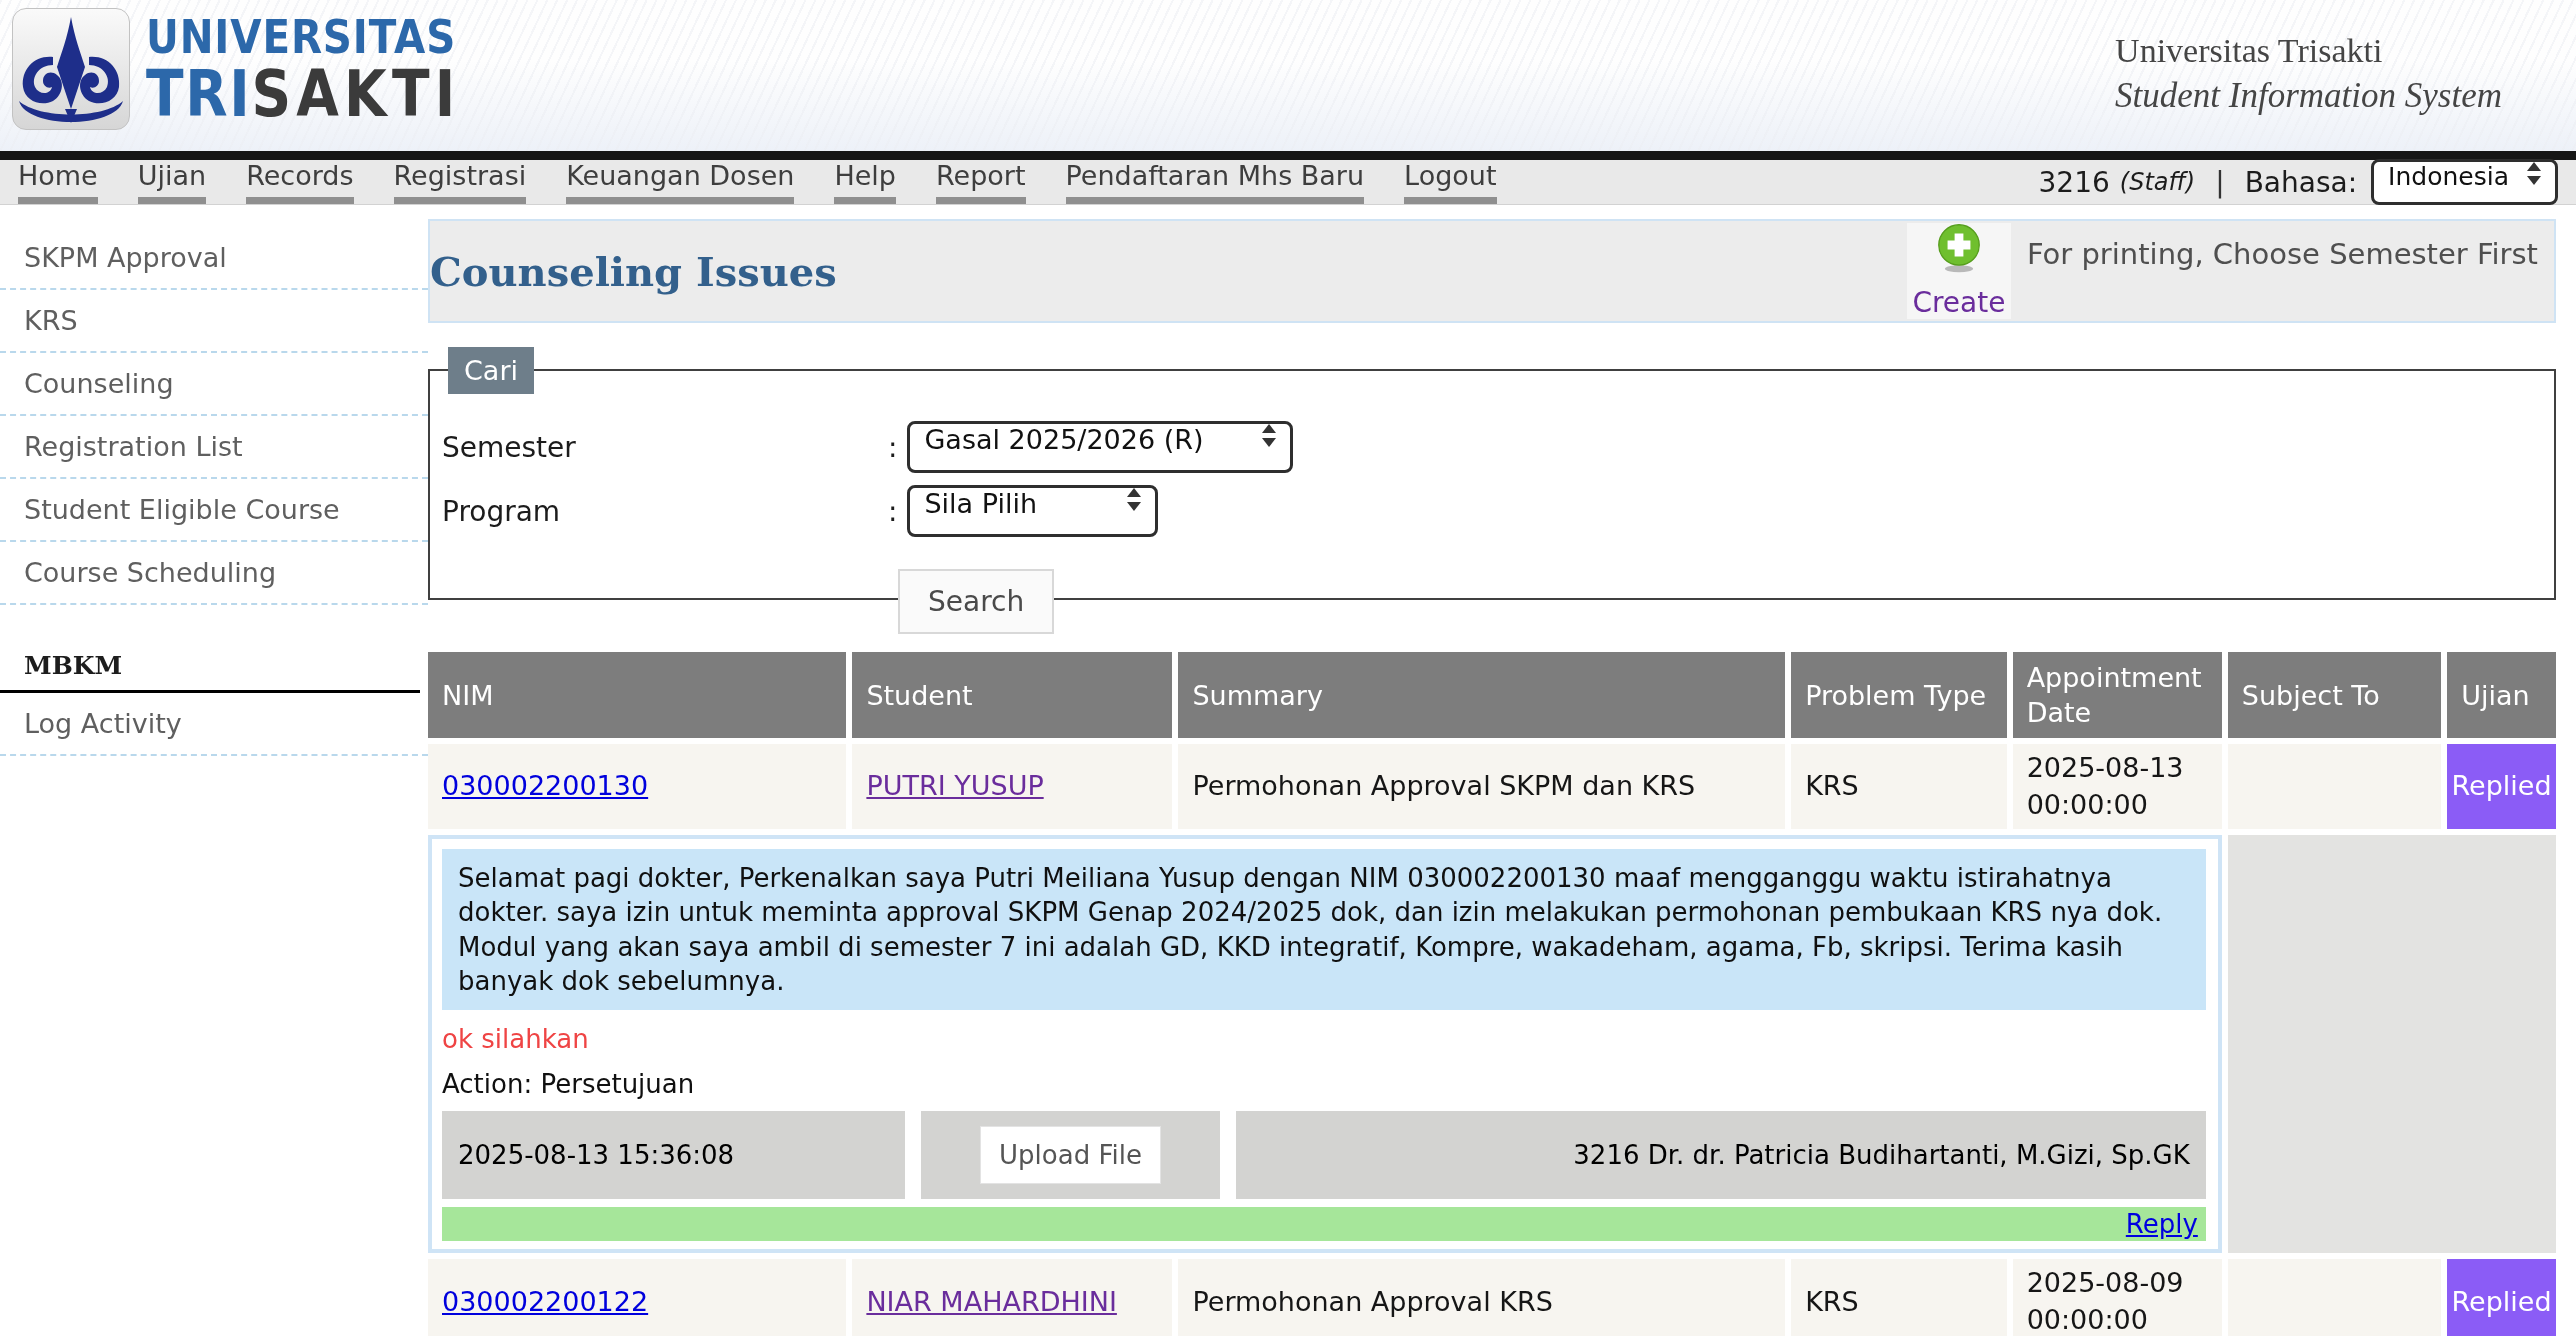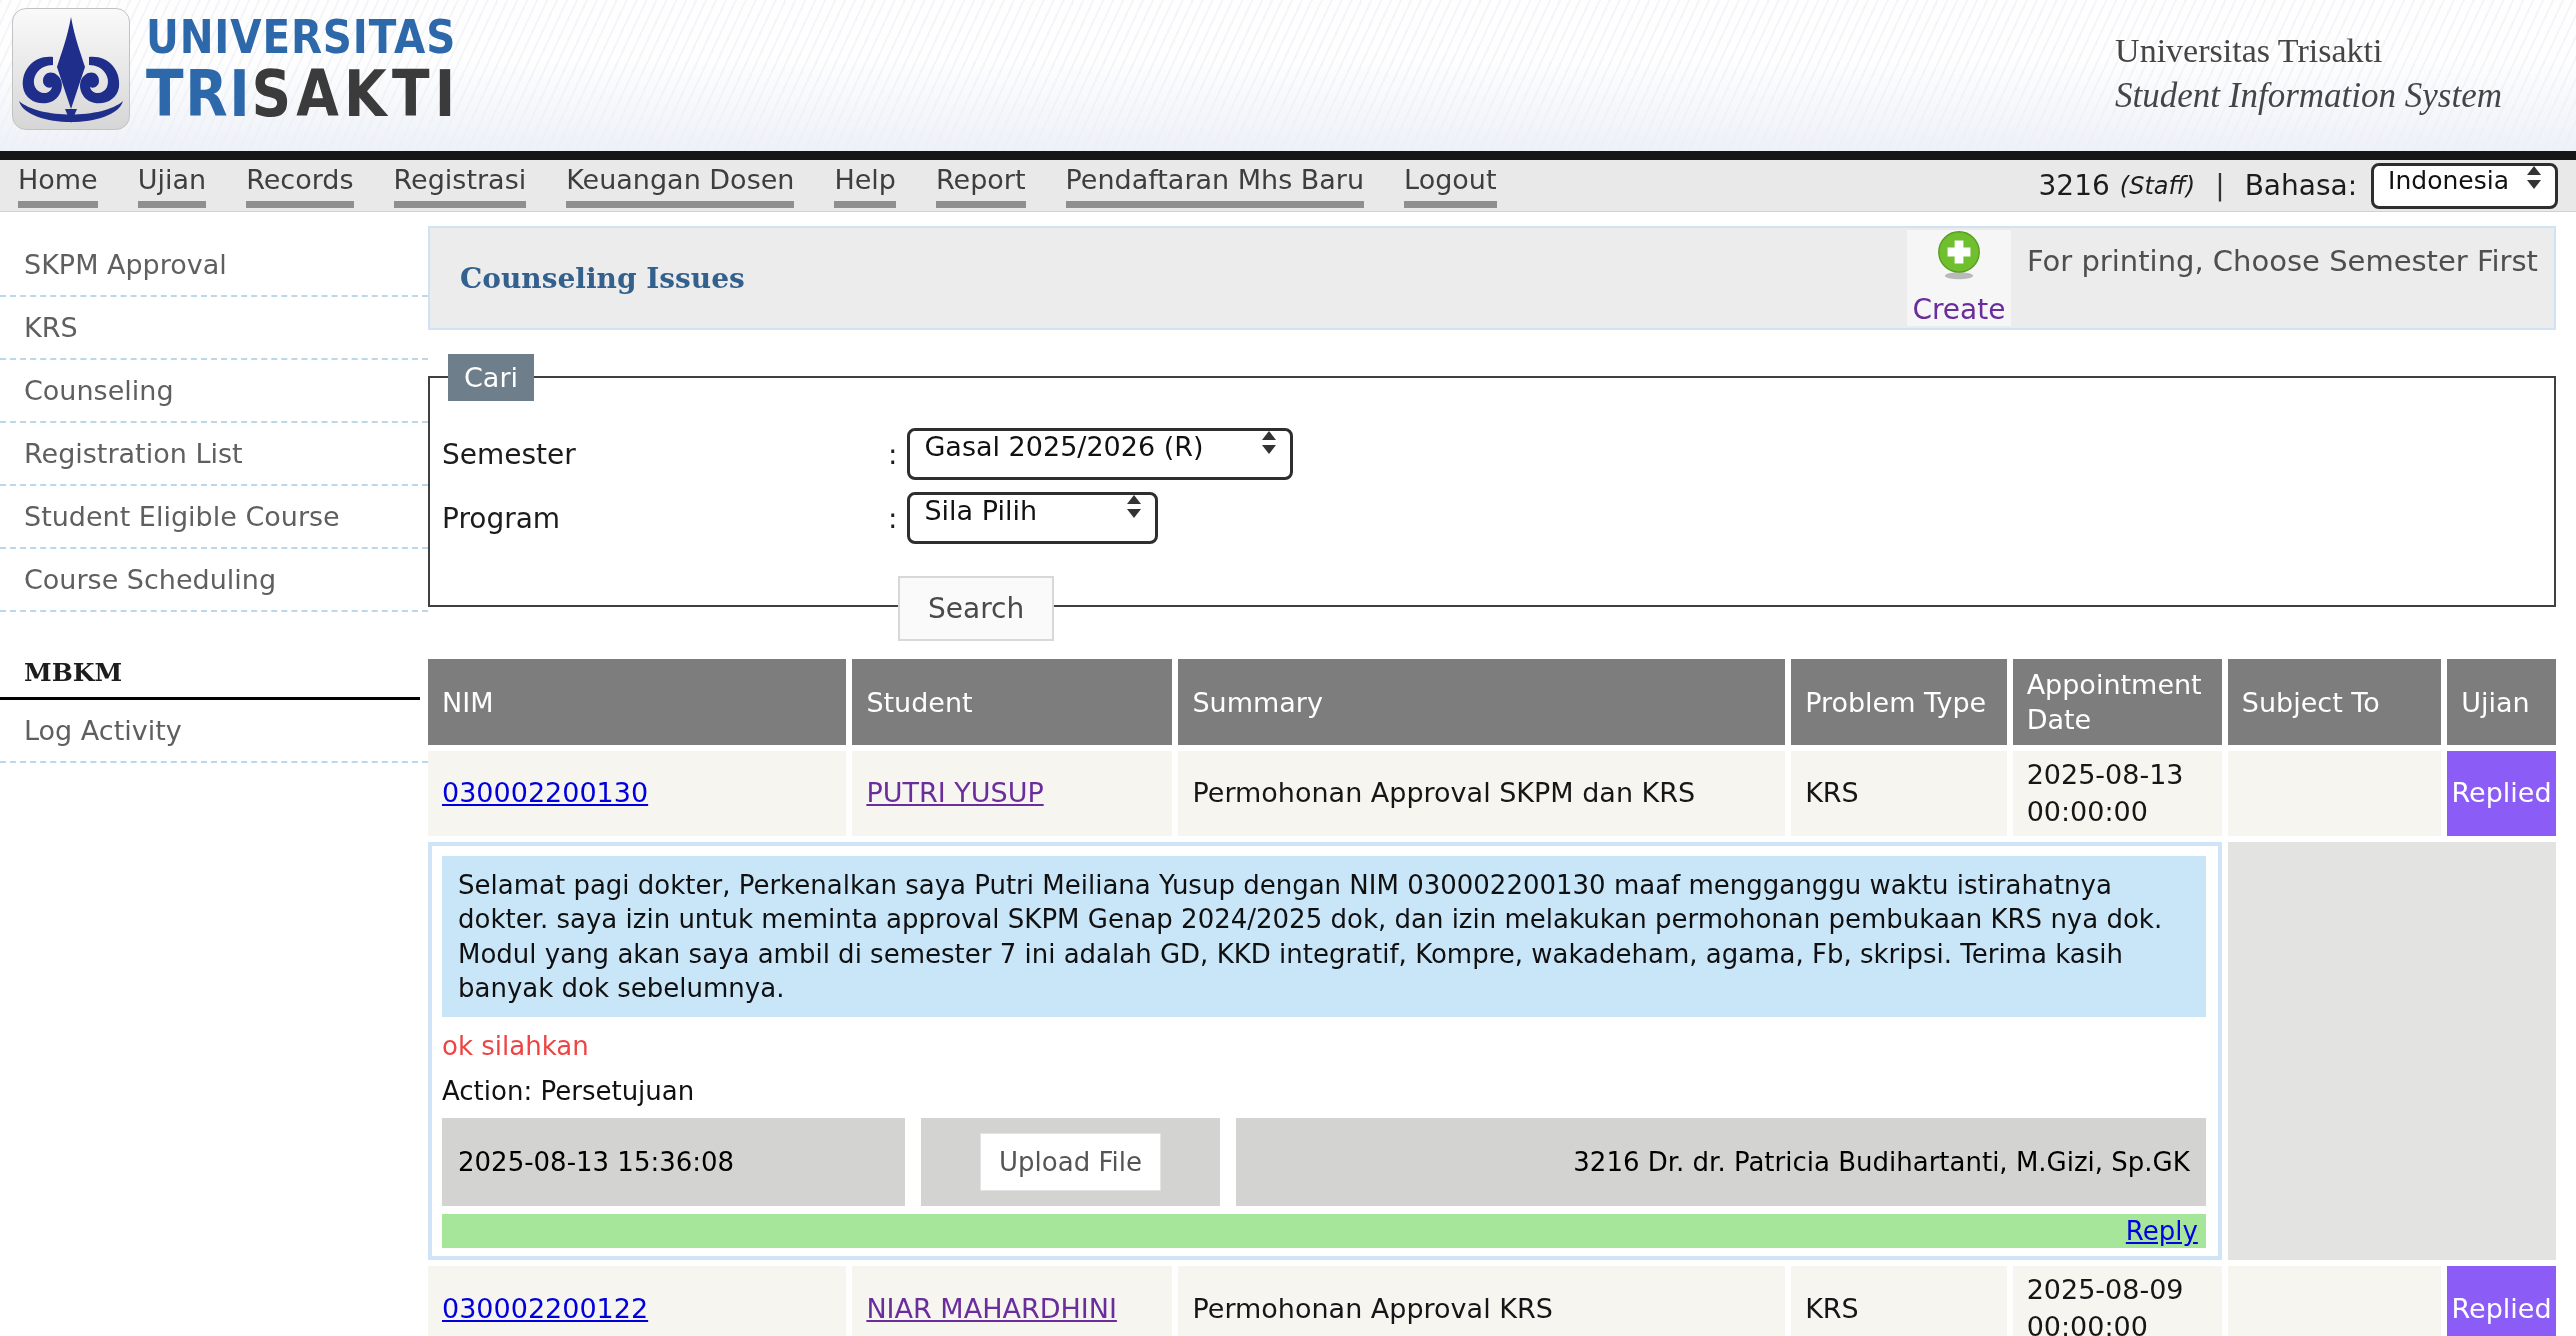--- a/index.html
+++ b/index.html
@@ -20,21 +20,21 @@
   .logo-l2 .tri { color:#2c68aa; }
   .logo-l2 .sakti { color:#3b3b3b; letter-spacing:6px; }
   .org-block { position:absolute; right:74px; top:32px; color:#454545;
                font-family:"Liberation Serif", serif; }
   .org-line1 { font-size:34px; }
   .org-line2 { font-size:35px; font-style:italic; margin-top:6px; }
 
   .black-bar { height:9px; background:#161616; }
 
   
-  .navbar { height:52px; background:#e9e9e9; border-bottom:1px solid #d2d2d2;
+  .navbar { height:45px; background:#e9e9e9; border-bottom:1px solid #d2d2d2;
             display:flex; align-items:center; padding:0 18px; }
   .nav-item { margin-right:40px; font-size:27px; color:#3e3e3e; cursor:default; }
   .nav-item::after { content:""; display:block; height:7px; background:#8f8f8f; margin-top:6px; }
   .nav-right { margin-left:auto; display:flex; align-items:center; gap:10px; font-size:28px; color:#1c1c1c; }
   .nav-role { font-style:italic; font-size:24px; }
   .nav-sep { margin:0 10px; color:#333; }
   .nav-lang-label { margin-right:4px; }
   .select { display:inline-flex; align-items:flex-start; justify-content:space-between;
             border:3px solid #2e2e2e; border-radius:8px; background:#fff;
             padding:0 14px; height:46px; font-size:25px; color:#111; gap:18px; }
@@ -49,22 +49,22 @@
   .side-item { padding:15px 8px 15px 24px; border-bottom:2px dashed #b9d8ec; cursor:default; }
   .side-section { margin-top:46px; padding:0 0 10px 24px; margin-right:8px;
                   font-family:"DejaVu Serif", serif; font-weight:bold; font-size:25px;
                   color:#1d1d1d; border-bottom:3px solid #000; }
 
   .content { flex:1; padding:14px 20px 0 0; }
 
   
   .page-head { border:2px solid #cfe3f4; background:#ececec; height:104px;
                display:flex; position:relative; }
-  .page-title { align-self:center; margin-left:30px; font-family:"DejaVu Serif", serif;
-                font-weight:bold; font-size:28px; color:#33608c; }
+  .page-title { align-self:center; font-family:"DejaVu Serif", serif;
+                font-weight:bold; font-size:40px; color:#33608c; }
   .head-right { margin-left:auto; display:flex; }
   .create-box { width:104px; margin:2px; background:#f6f6f6; display:flex; flex-direction:column;
                 align-items:center; justify-content:center; gap:12px; cursor:pointer; }
   .create-label { color:#6a2d9c; font-size:28px; }
   .print-hint { font-size:29px; color:#4f4f4f; padding:16px 16px 0 14px; }
 
   
   .searchbox { margin-top:46px; border:2px solid #404040; position:relative;
                height:231px; padding:50px 0 0 12px; }
   .search-legend { position:absolute; top:-24px; left:18px; background:#6e7e8a; color:#fff;

